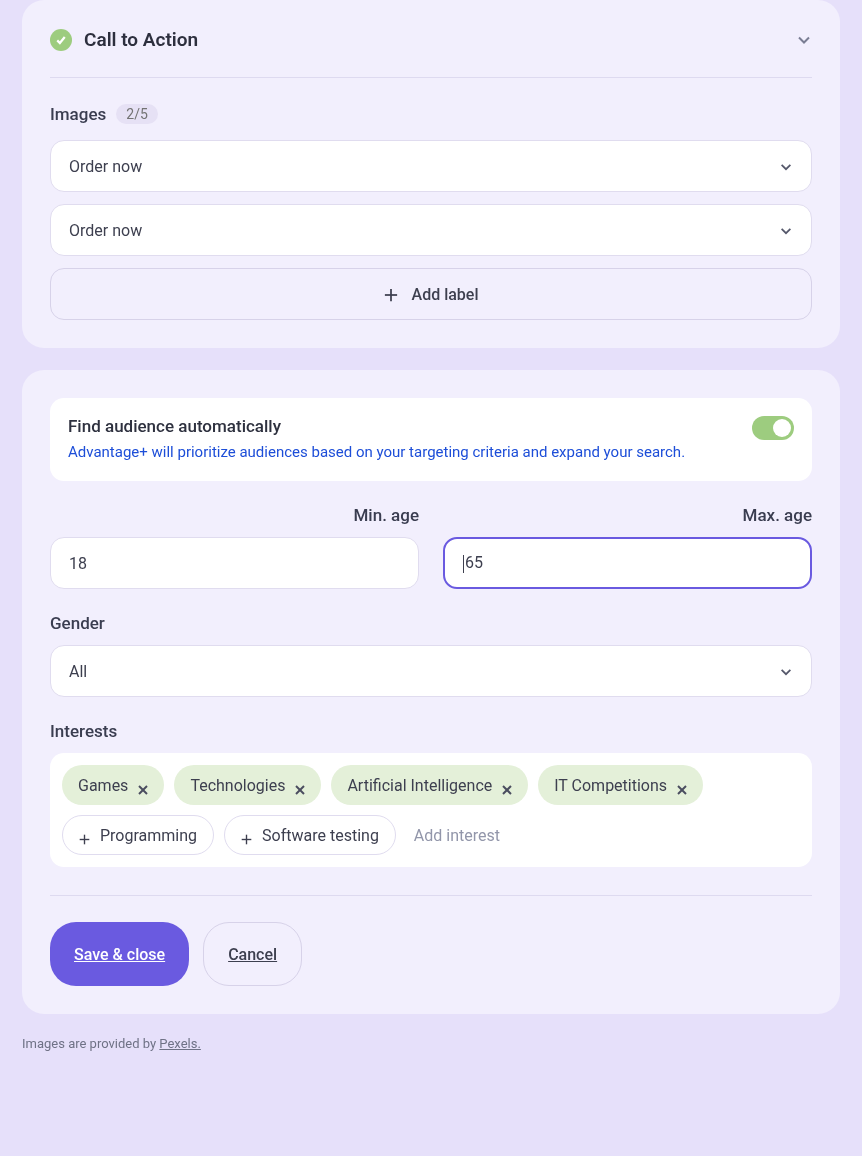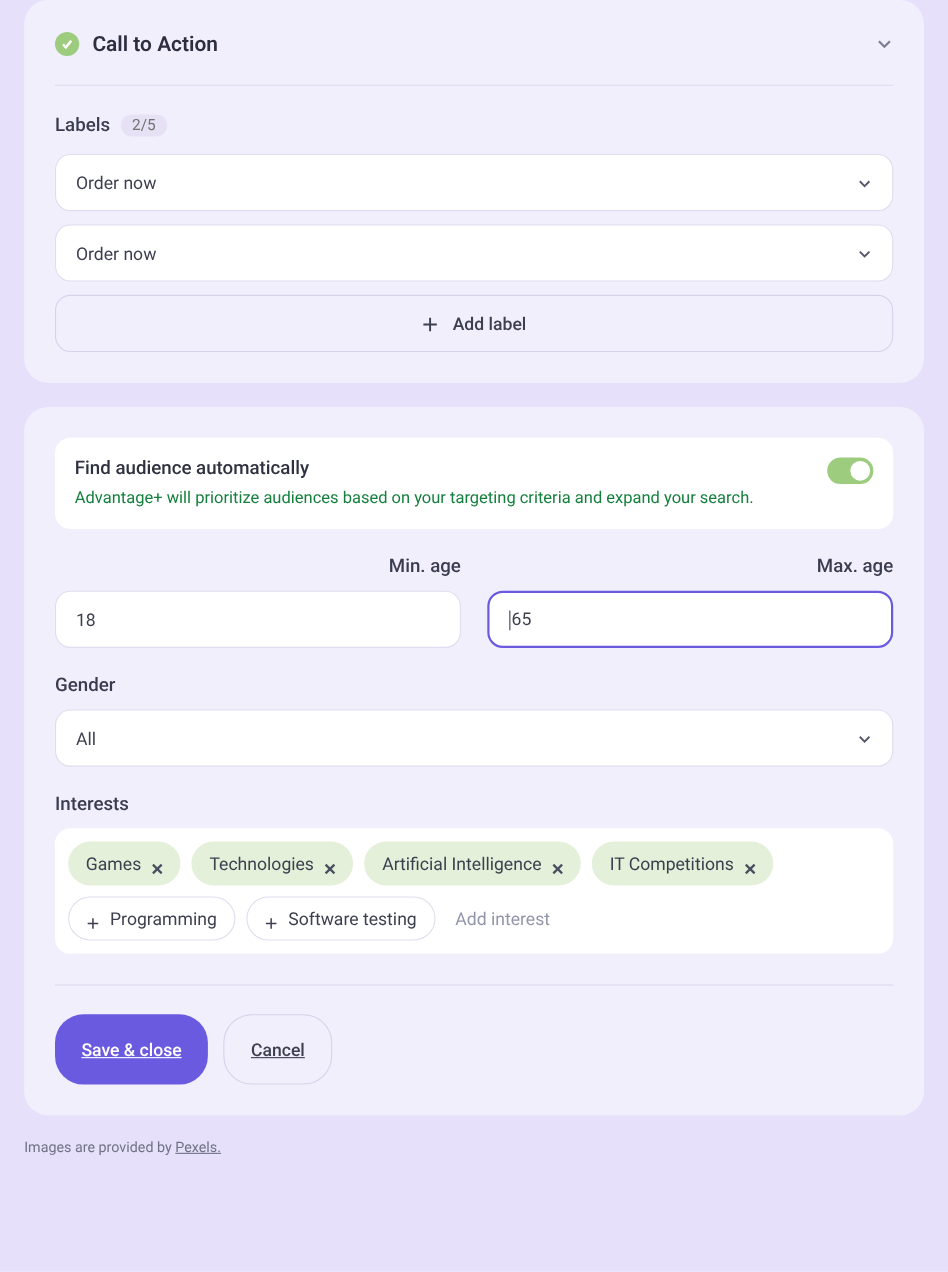--- a/index.html
+++ b/index.html
@@ -82,21 +82,21 @@
   .info-box {
     background: #fff;
     border-radius: 14px;
     padding: 18px;
     display: flex;
     align-items: flex-start;
     justify-content: space-between;
     margin-bottom: 24px;
   }
   .info-text-title { font-size: 17px; font-weight: 500; color: #2E313F; margin-bottom: 6px; }
-  .info-text-sub { font-size: 15px; color: #15803d; line-height: 1.4; }
+  .info-text-sub { font-size: 15px; color: #1d4ed8; line-height: 1.4; }
   .toggle {
     width: 42px; height: 24px;
     background: #9DCC7F;
     border-radius: 12px;
     position: relative;
     flex-shrink: 0;
     cursor: pointer;
   }
   .toggle-knob {
     position: absolute;
@@ -181,21 +181,21 @@
       <span class="section-title">Call to Action</span>
     </div>
     <span class="chevron-down">
       <svg viewBox="0 0 16 16" fill="none" stroke="currentColor" stroke-width="2">
           <polyline points="3,5.5 8,10.5 13,5.5"></polyline>
         </svg>
     </span>
   </div>
 
   <div class="field-row">
-    <span class="field-label">Labels</span>
+    <span class="field-label">Images</span>
     <span class="counter-badge">2/5</span>
   </div>
 
   <div class="select">
     <span>Order now</span>
     <span class="chevron-down">
       <svg viewBox="0 0 16 16" fill="none" stroke="currentColor" stroke-width="2">
           <polyline points="3,5.5 8,10.5 13,5.5"></polyline>
         </svg>
     </span>

